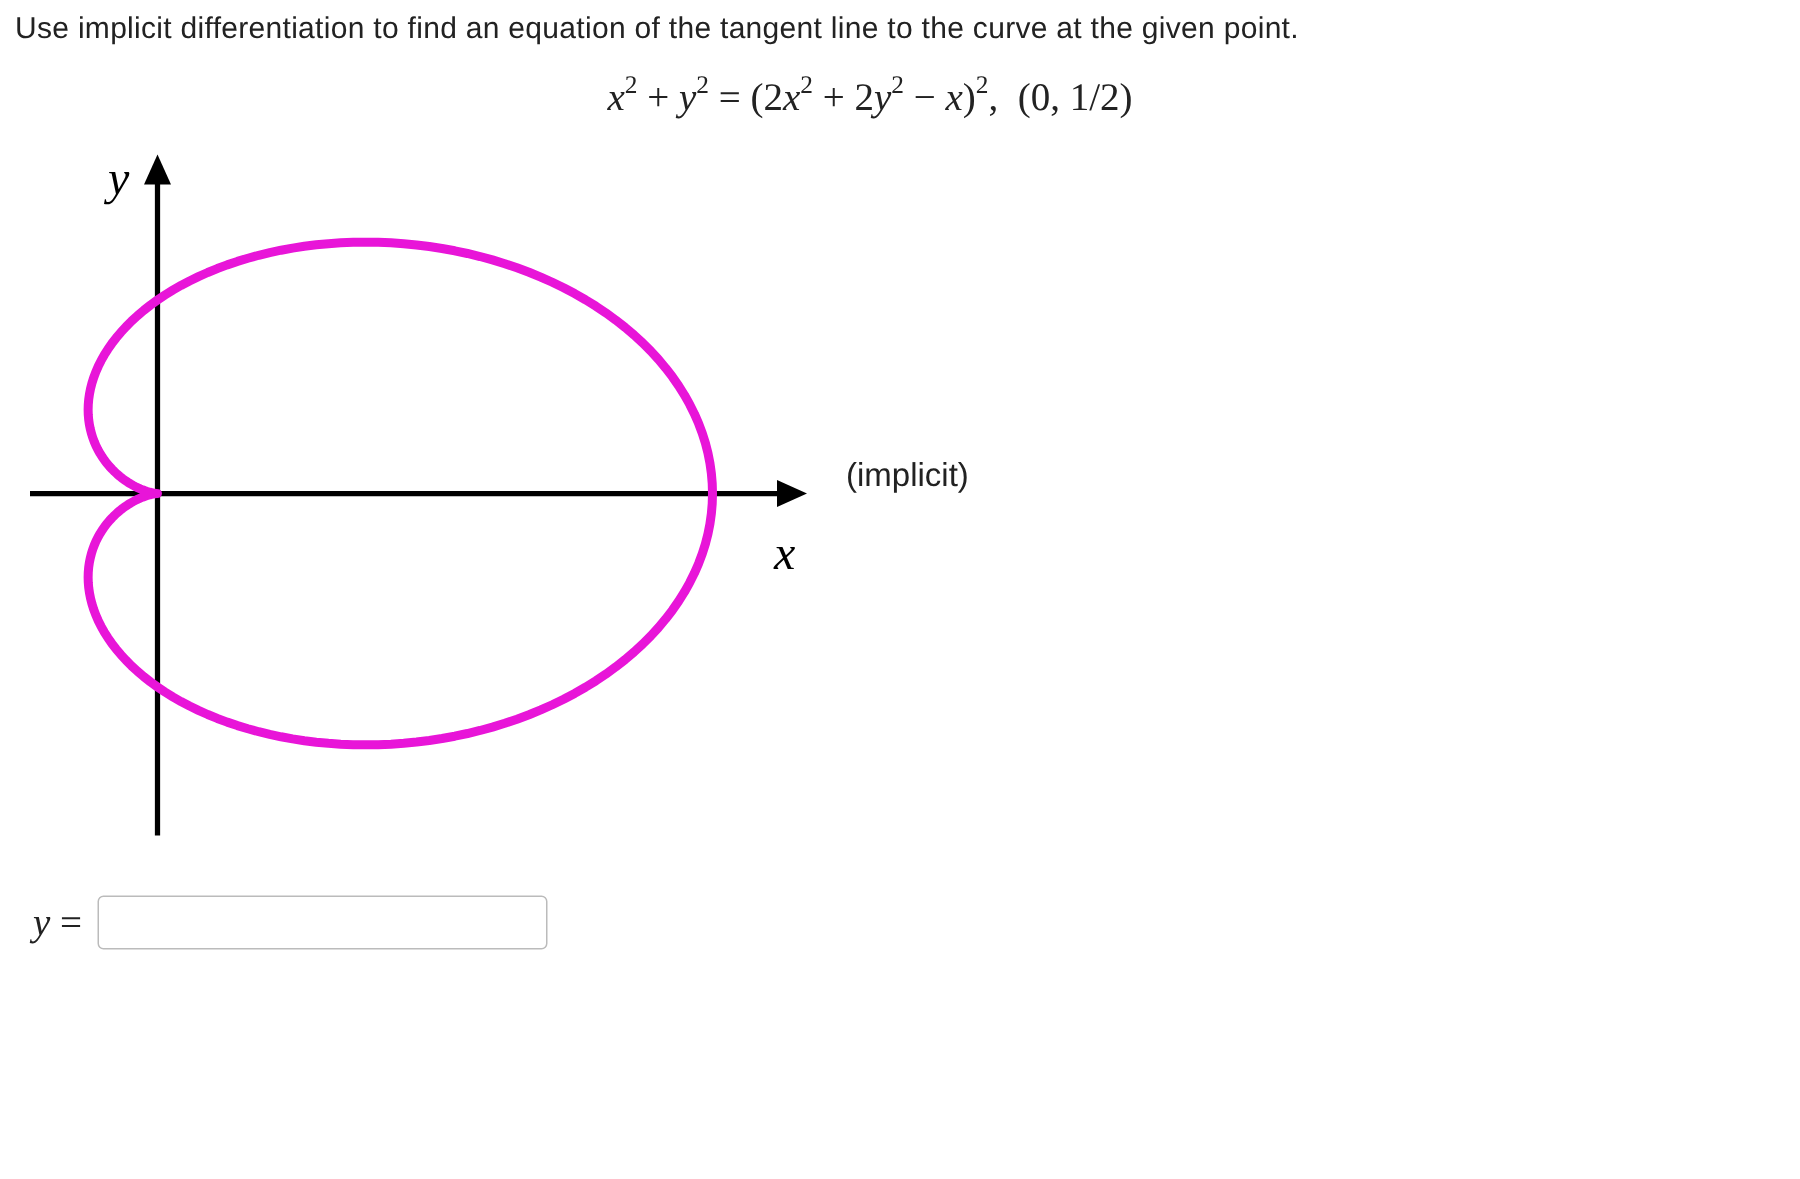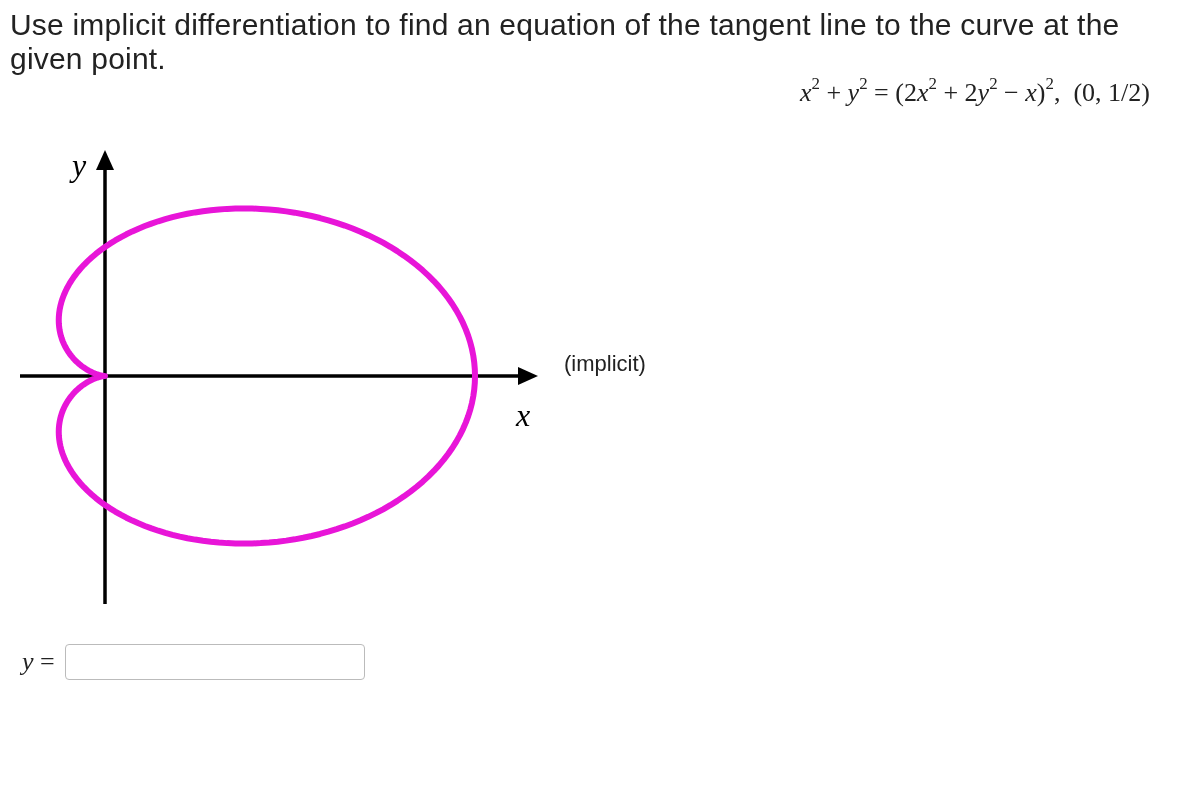--- a/index.html
+++ b/index.html
@@ -6,28 +6,29 @@
   body {
     margin: 0;
     padding: 8px 10px;
     font-family: Arial, Helvetica, sans-serif;
     font-size: 22px;
     color: #222;
     background: #fff;
     width: 1200px;
   }
   .instruction {
-    font-size: 30px;
+    font-size: 20px;
+    margin-bottom: 18px;
     letter-spacing: 0.2px;
   }
   .equation-row {
     display: flex;
-    justify-content: flex-end;
+    justify-content: center;
     padding-right: 40px;
-    margin-bottom: 28px;
+    margin-bottom: 8px;
   }
   .equation {
     font-family: "Times New Roman", Times, serif;
     font-size: 26px;
     font-style: italic;
     white-space: nowrap;
   }
   .equation sup {
     font-size: 0.65em;
     font-style: normal;

